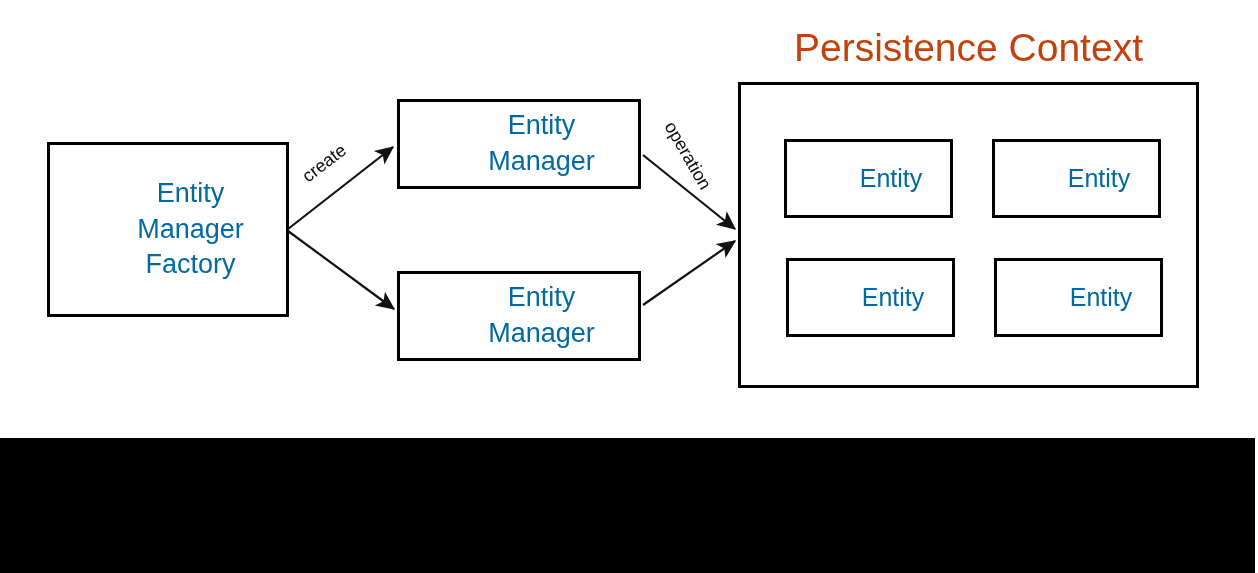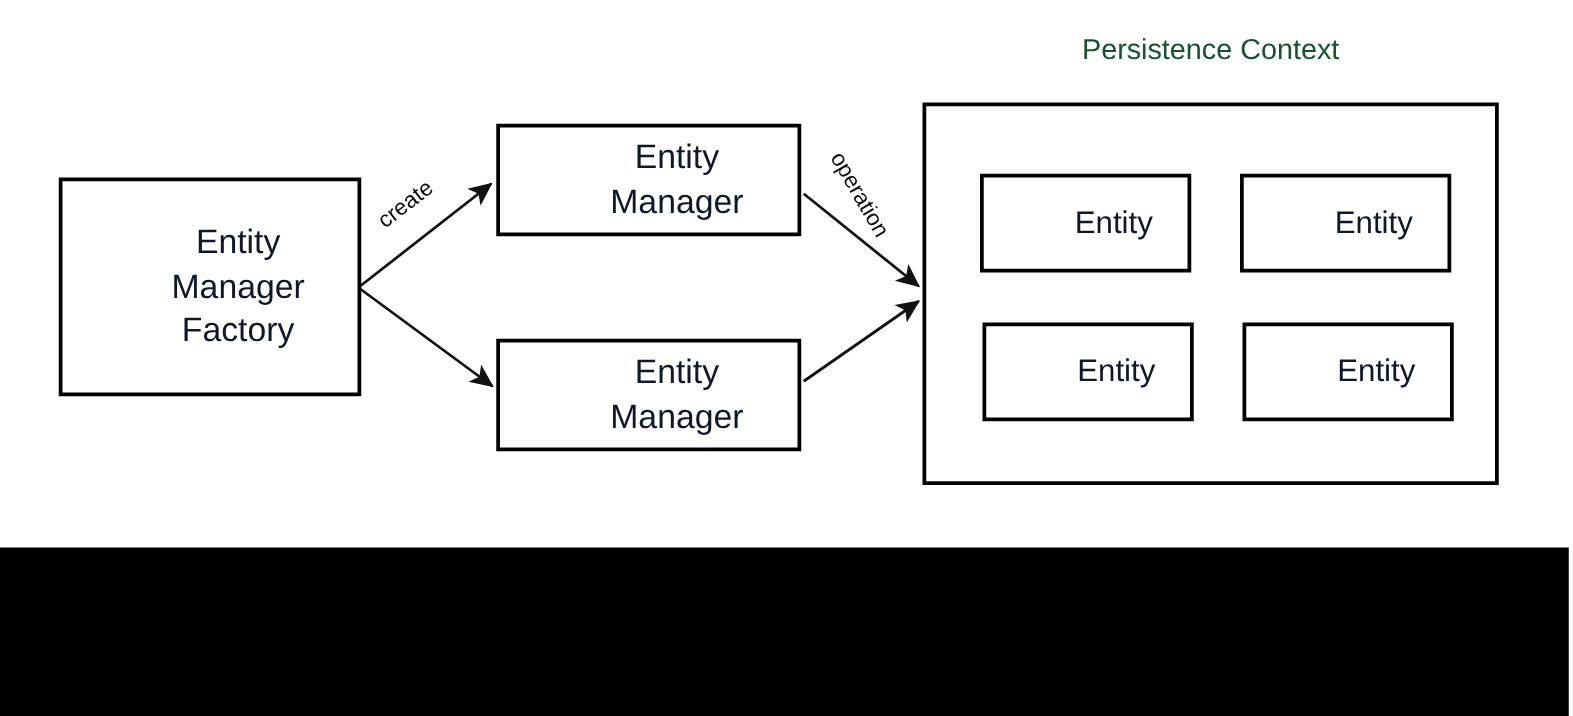--- a/index.html
+++ b/index.html
@@ -21,21 +21,21 @@
   
   .box {
     position: absolute;
     box-sizing: border-box;
     border: 3px solid #000000;
     background: #ffffff;
     display: flex;
     align-items: center;
     justify-content: center;
     text-align: center;
-    color: #0f172a;
+    color: #0369a1;
     line-height: 1.32;
     white-space: pre-line;
     font-family: "Liberation Sans", sans-serif;
     padding-left: 45px;
   }
   
   .emf {
     left: 47px;
     top: 142px;
     width: 242px;
@@ -68,22 +68,22 @@
     height: 306px;
     border: 3px solid #000000;
     background: #ffffff;
   }
   .pc-title {
     position: absolute;
     left: 738px;
     top: 26px;
     width: 461px;
     text-align: center;
-    font-size: 23px;
-    color: #14532d;
+    font-size: 39px;
+    color: #c2410c;
     font-family: "Liberation Sans", sans-serif;
   }
   
   .entity {
     font-size: 25px;
     width: 169px;
     height: 79px;
   }
   .e-tl { left: 784px; top: 139px; }
   .e-tr { left: 992px; top: 139px; }

